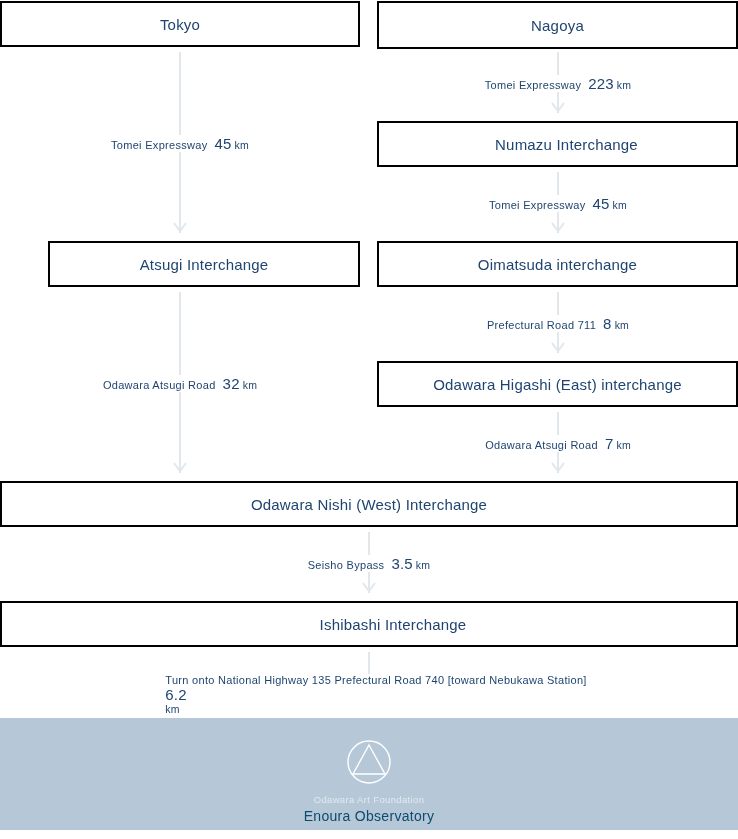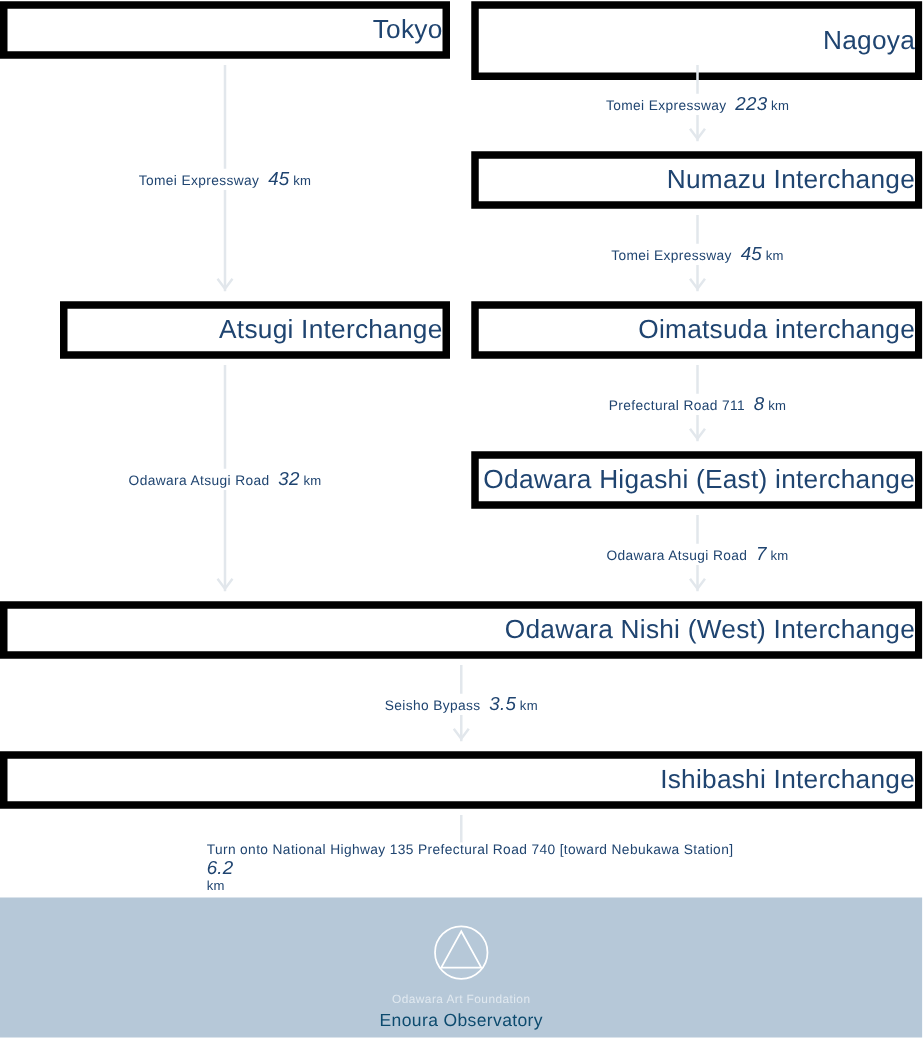--- a/index.html
+++ b/index.html
@@ -11,27 +11,27 @@
   #stage {
     position: relative;
     width: 738px; height: 839px;
     overflow: hidden;
     background: #ffffff;
   }
 
   
   .node {
     position: absolute;
-    border: 6px solid #000000;
+    border: 2px solid #000000;
     background: #ffffff;
     display: flex;
     align-items: center;
-    justify-content: flex-end;
+    justify-content: center;
     color: #1f4470;
-    font-size: 21px;
+    font-size: 15px;
     letter-spacing: .2px;
     white-space: nowrap;
   }
   .node-label { color: #1f4470; }
 
   
   .arrow {
     position: absolute;
     width: 14px;
   }
@@ -65,21 +65,20 @@
     padding: 0 3px;
   }
   .edge-label .road {
     font-size: 11px;
     letter-spacing: .3px;
   }
   .edge-label .dist {
     font-size: 15px;
     margin-left: 7px;
     letter-spacing: .2px;
-    font-style: italic;
   }
   .edge-label .unit {
     font-size: 10.5px;
     margin-left: 3px;
     letter-spacing: .2px;
   }
 
   
   #footer {
     position: absolute;
@@ -113,21 +112,21 @@
 </style>
 </head>
 <body>
 
 <div id="stage">
 
   <div class="node" style="left:0px; top:1px; width:360px; height:46px;">
     <span class="node-label">Tokyo</span>
   </div>
 
-  <div class="node" style="left:377px; top:1px; width:361px; height:63px;">
+  <div class="node" style="left:377px; top:1px; width:361px; height:48px;">
     <span class="node-label">Nagoya</span>
   </div>
 
   <div class="node" style="left:377px; top:121px; width:361px; height:46px;padding-left:18px;">
     <span class="node-label">Numazu Interchange</span>
   </div>
 
   <div class="node" style="left:0px; top:241px; width:312px; height:46px;margin-left:48px;">
     <span class="node-label">Atsugi Interchange</span>
   </div>

